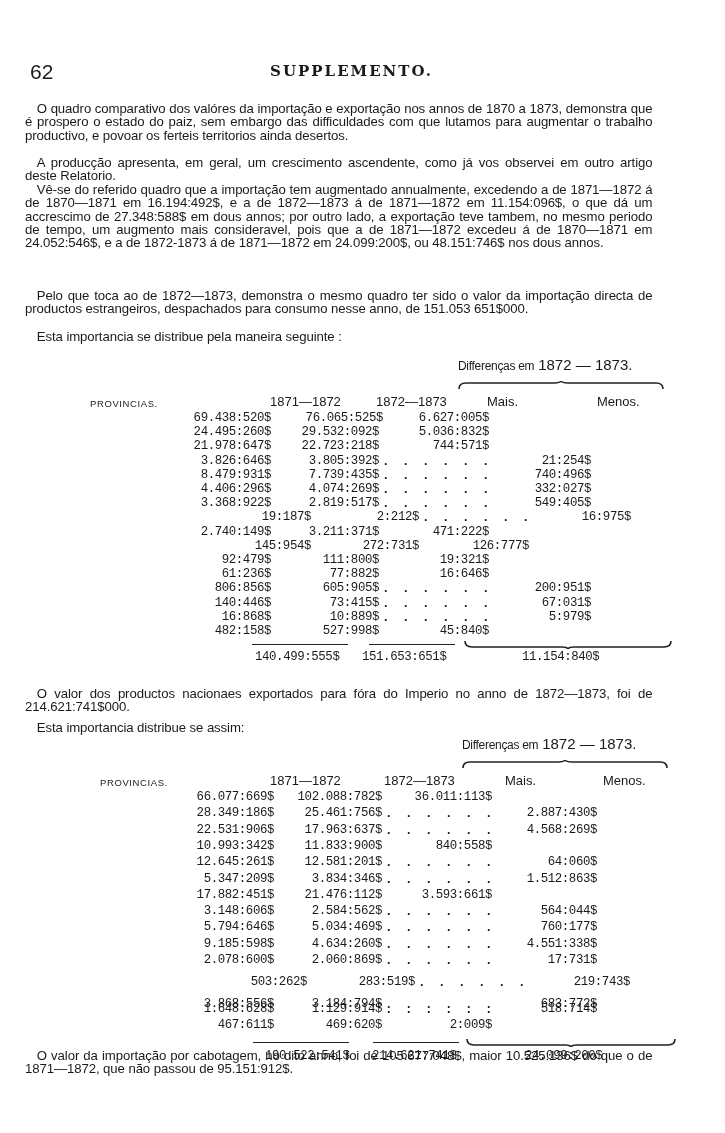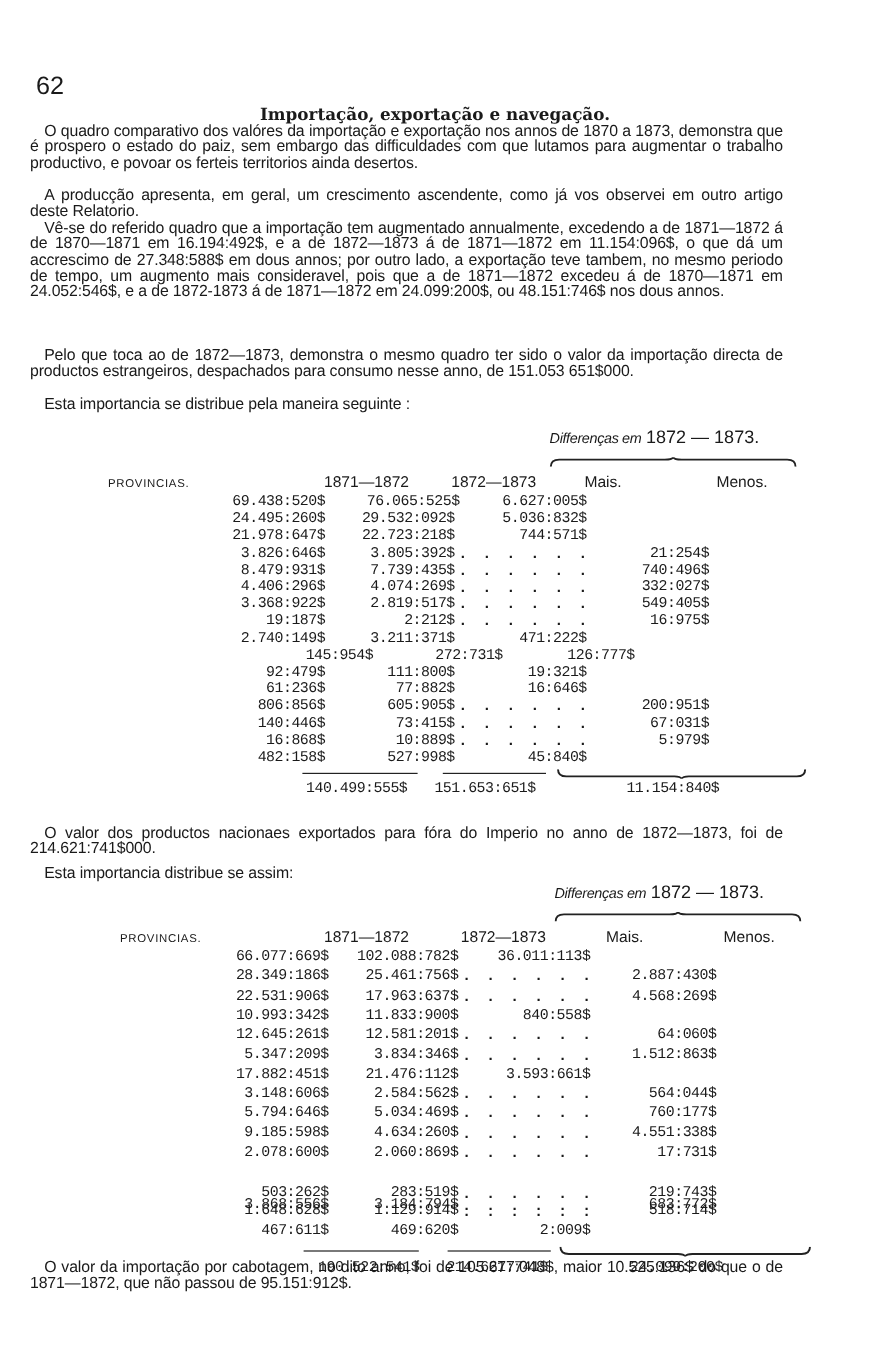--- a/index.html
+++ b/index.html
@@ -15,43 +15,43 @@
   .section-title { position: absolute; top: 88px; left: 0; width: 725px; text-align: center; font-size: 14px; font-weight: bold; font-family: "DejaVu Serif", serif; }
   .para {
     position: absolute; left: 25px; width: 637px;
     font-family: "Liberation Sans Narrow", "Liberation Sans", sans-serif;
     font-size: 13.4px; line-height: 13.3px; text-align: justify;
     text-indent: 12px; letter-spacing: -0.1px;
     transform: scaleX(0.985); transform-origin: left top;
   }
   .tbl { position: absolute; left: 0; width: 725px; font-family: "Liberation Sans", sans-serif; }
   .diff-head { position: absolute; font-size: 14px; white-space: nowrap; }
-  .diff-head .small { font-size: 12px; letter-spacing: -0.3px; font-style: italic; }
+  .diff-head .small { font-size: 12px; letter-spacing: -0.3px; }
   .diff-head .big { font-size: 15px; text-align: right; }
   .brace { position: absolute; height: 8px; }
   .col-head { position: absolute; font-size: 13px; white-space: nowrap; }
   .col-head.prov { font-size: 9.5px; letter-spacing: 0.6px; }
   .row { position: absolute; left: 0; width: 649px; height: 13px; font-size: 12.6px; line-height: 13px; }
   .row span { position: absolute; white-space: nowrap; }
   .prov-name { left: 26px; width: 226px; overflow: hidden; }
   .num { text-align: right; font-family: "Liberation Mono", "DejaVu Sans Mono", monospace; font-size: 12.4px; letter-spacing: -0.4px; }
   .dots-cell { letter-spacing: 6.5px; font-weight: bold; }
   .rule { position: absolute; height: 0; border-top: 1.6px solid #222; }
   .totals span { position: absolute; white-space: nowrap; font-family: "Liberation Mono", "DejaVu Sans Mono", monospace; font-size: 12.4px; letter-spacing: -0.4px; }
 </style>
 </head>
 <body>
 
 <div class="page">
 
   <div class="header">
     <span class="page-number">62</span>
+    <div class="running-title">SUPPLEMENTO.</div>
   </div>
 
-  <div class="section-title">Importação, exportação e navegação.</div>
 
   <div class="para" style="top:102px;">O quadro comparativo dos valóres da importação e exportação nos annos de 1870 a 1873, demonstra que é prospero o estado do paiz, sem embargo das difficuldades com que lutamos para augmentar o trabalho productivo, e povoar os ferteis territorios ainda desertos.</div>
   <div class="para" style="top:156px;">A producção apresenta, em geral, um crescimento ascendente, como já vos observei em outro artigo deste Relatorio.</div>
   <div class="para" style="top:183px;">Vê-se do referido quadro que a importação tem augmentado annualmente, excedendo a de 1871—1872 á de 1870—1871 em 16.194:492$, e a de 1872—1873 á de 1871—1872 em 11.154:096$, o que dá um accrescimo de 27.348:588$ em dous annos; por outro lado, a exportação teve tambem, no mesmo periodo de tempo, um augmento mais consideravel, pois que a de 1871—1872 excedeu á de 1870—1871 em 24.052:546$, e a de 1872-1873 á de 1871—1872 em 24.099:200$, ou 48.151:746$ nos dous annos.</div>
   <div class="para" style="top:289px;">Pelo que toca ao de 1872—1873, demonstra o mesmo quadro ter sido o valor da importação directa de productos estrangeiros, despachados para consumo nesse anno, de 151.053 651$000.</div>
   <div class="para" style="top:330px;">Esta importancia se distribue pela maneira seguinte :</div>
 
   <div class="tbl" id="t1" style="top:356px;">
     <div class="diff-head" style="left:458px; top:0px;">
       <span class="small">Differenças em</span>
@@ -108,21 +108,21 @@
           <span class="dots-cell" style="right:155px">. . . . . .</span>
           <span class="num" style="right:58px">332:027$</span>
         </div>
         <div class="row" style="top: 141.2px;">
           <span class="prov-name"></span>
           <span class="num" style="right:378px">3.368:922$</span>
           <span class="num" style="right:270px">2.819:517$</span>
           <span class="dots-cell" style="right:155px">. . . . . .</span>
           <span class="num" style="right:58px">549:405$</span>
         </div>
-        <div class="row" style="top: 155.4px;">
+        <div class="row" style="top: 155.4px; padding-left: 40px;">
           <span class="prov-name"></span>
           <span class="num" style="right:378px">19:187$</span>
           <span class="num" style="right:270px">2:212$</span>
           <span class="dots-cell" style="right:155px">. . . . . .</span>
           <span class="num" style="right:58px">16:975$</span>
         </div>
         <div class="row" style="top: 169.6px;">
           <span class="prov-name"></span>
           <span class="num" style="right:378px">2.740:149$</span>
           <span class="num" style="right:270px">3.211:371$</span>
@@ -285,21 +285,21 @@
           <span class="dots-cell" style="right:152px">. . . . . .</span>
           <span class="num" style="right:52px">17:731$</span>
         </div>
         <div class="row" style="top: 235.3px; margin-top: 28px;">
           <span class="prov-name"></span>
           <span class="num" style="right:375px">3.868:556$</span>
           <span class="num" style="right:267px">3.184:794$</span>
           <span class="dots-cell" style="right:152px">. . . . . .</span>
           <span class="num" style="right:52px">683:772$</span>
         </div>
-        <div class="row" style="top: 253px;">
+        <div class="row" style="top: 241px; padding-left: 33px;">
           <span class="prov-name"></span>
           <span class="num" style="right:375px">503:262$</span>
           <span class="num" style="right:267px">283:519$</span>
           <span class="dots-cell" style="right:152px">. . . . . .</span>
           <span class="num" style="right:52px">219:743$</span>
         </div>
         <div class="row" style="top: 267.9px;">
           <span class="prov-name"></span>
           <span class="num" style="right:375px">1.648:628$</span>
           <span class="num" style="right:267px">1.129:914$</span>

